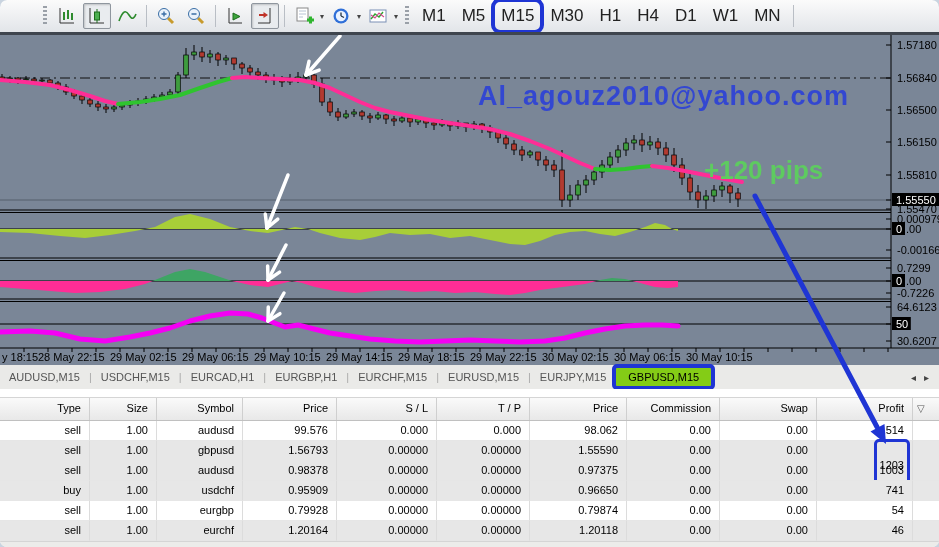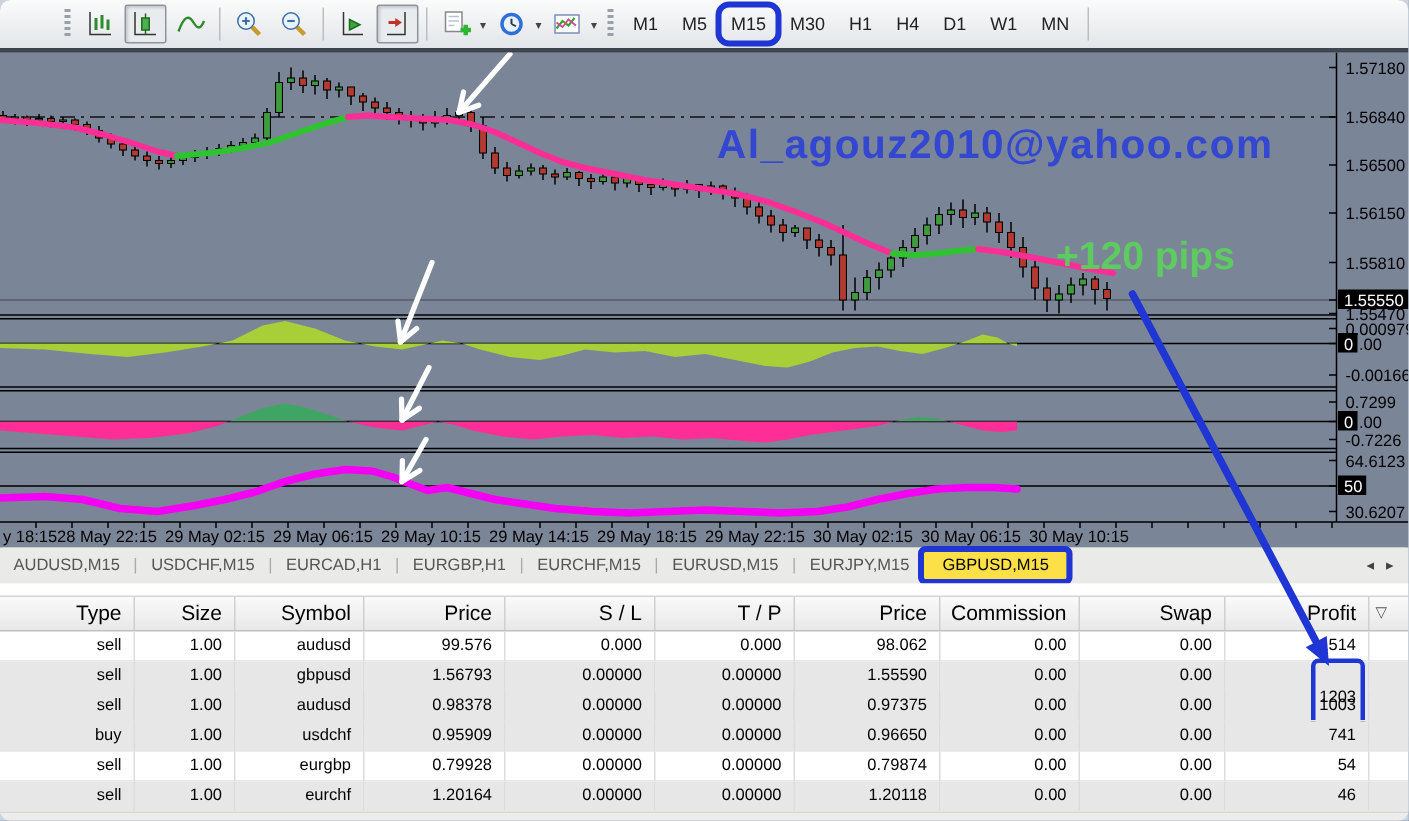--- a/index.html
+++ b/index.html
@@ -11,43 +11,43 @@
            display:flex;align-items:center;}
   .tspacer{width:38px;height:1px;flex:0 0 auto;}
   .grip{width:4px;height:20px;margin:0 5px;flex:0 0 auto;
         background:repeating-linear-gradient(to bottom,#9aa0a8 0 2px,transparent 2px 4px);}
   .tbtn{width:26px;height:24px;margin:0 1px;border:1px solid transparent;border-radius:2px;
         display:flex;align-items:center;justify-content:center;flex:0 0 auto;}
   .tbtn.pressed{background:#E9ECEF;border:1px solid #8F969E;box-shadow:inset 1px 1px 2px rgba(0,0,0,.18);}
   .tsep{width:1px;height:22px;background:#B9BEC5;margin:0 4px;flex:0 0 auto;}
   .caret{font-size:8px;color:#444;margin:0 2px 0 1px;flex:0 0 auto;}
   .tf-group{display:flex;align-items:center;flex:0 0 auto;}
-  .tf-btn{font-size:12px;color:#222;padding:5px 7px;margin:0 1px;border-radius:4px;flex:0 0 auto;}
+  .tf-btn{font-size:17px;color:#222;padding:5px 7px;margin:0 1px;border-radius:4px;flex:0 0 auto;}
   .ring-blue{outline:4px solid #1F35D4;outline-offset:-1px;border-radius:6px;}
   
   #chart-area{position:absolute;left:0;top:32px;width:939px;height:333px;border-top:3px solid #3F454E;
               box-sizing:border-box;background:#7A8697;}
   #chart-svg{position:absolute;left:0;top:0;}
   .watermark{position:absolute;left:478px;top:46px;width:370px;font-size:27px;font-weight:bold;
              color:#3347D1;letter-spacing:1px;white-space:nowrap;}
   .pips{position:absolute;left:704px;top:120px;font-size:26px;font-weight:bold;color:#5ECB60;white-space:nowrap;}
   
   #tabbar{position:absolute;left:0;top:365px;width:939px;height:24px;background:#EAEAE8;
           border-bottom:1px solid #C6C6C6;display:flex;align-items:center;font-size:11px;color:#555;gap:12px;}
   .tab{padding:4px 9px;white-space:nowrap;flex:0 0 auto;}
-  .tab.active{background:#fde047;border:1px solid #9a9a9a;border-radius:2px;color:#000;padding:3px 12px;}
+  .tab.active{background:#84cc16;border:1px solid #9a9a9a;border-radius:2px;color:#000;padding:3px 12px;}
   .tabsep{color:#AAA;flex:0 0 auto;}
   .tab-scrollers{margin-left:auto;margin-right:10px;display:flex;gap:8px;color:#444;font-size:10px;flex:0 0 auto;}
   
   #trade-panel{position:absolute;left:0;top:389px;width:939px;height:158px;background:#FFFFFF;}
   .tbl-topgap{height:8px;background:#FFFFFF;}
   .tbl-grid{display:grid;grid-template-columns:90px 67px 86px 94px 100px 93px 97px 93px 97px 96px 26px;}
   .tbl-head{height:22px;background:linear-gradient(#FAFAFA,#E8E8E8);border-top:1px solid #D5D5D5;
             border-bottom:1px solid #C0C0C0;}
-  .tbl-head .cell{font-size:14px;color:#000;line-height:21px;text-align:right;padding-right:8px;
+  .tbl-head .cell{font-size:11px;color:#000;line-height:21px;text-align:right;padding-right:8px;
                   border-right:1px solid #CFCFCF;overflow:hidden;}
   .tbl-head .cell.sortcol{text-align:left;padding-left:4px;color:#555;font-size:10px;border-right:none;}
   .trow{height:20px;}
   .trow .cell{font-size:11px;color:#000;line-height:19px;text-align:right;padding-right:8px;
               border-right:1px solid #DCDCDC;border-bottom:1px solid #E6E6E6;overflow:visible;white-space:nowrap;}
   .trow .cell.sortcol{border-right:none;}
   .trow.alt .cell{background:#E7E7E7;}
   .profit-box{display:inline-block;border:3px solid #1F35D4;border-radius:5px;padding:16px 3px;
               margin:-2px -6px -2px 0;line-height:15px;background:rgba(255,255,255,0.0);}
   .tbl-bottom{height:8px;background:#ECECEA;border-top:1px solid #D5D5D5;}

